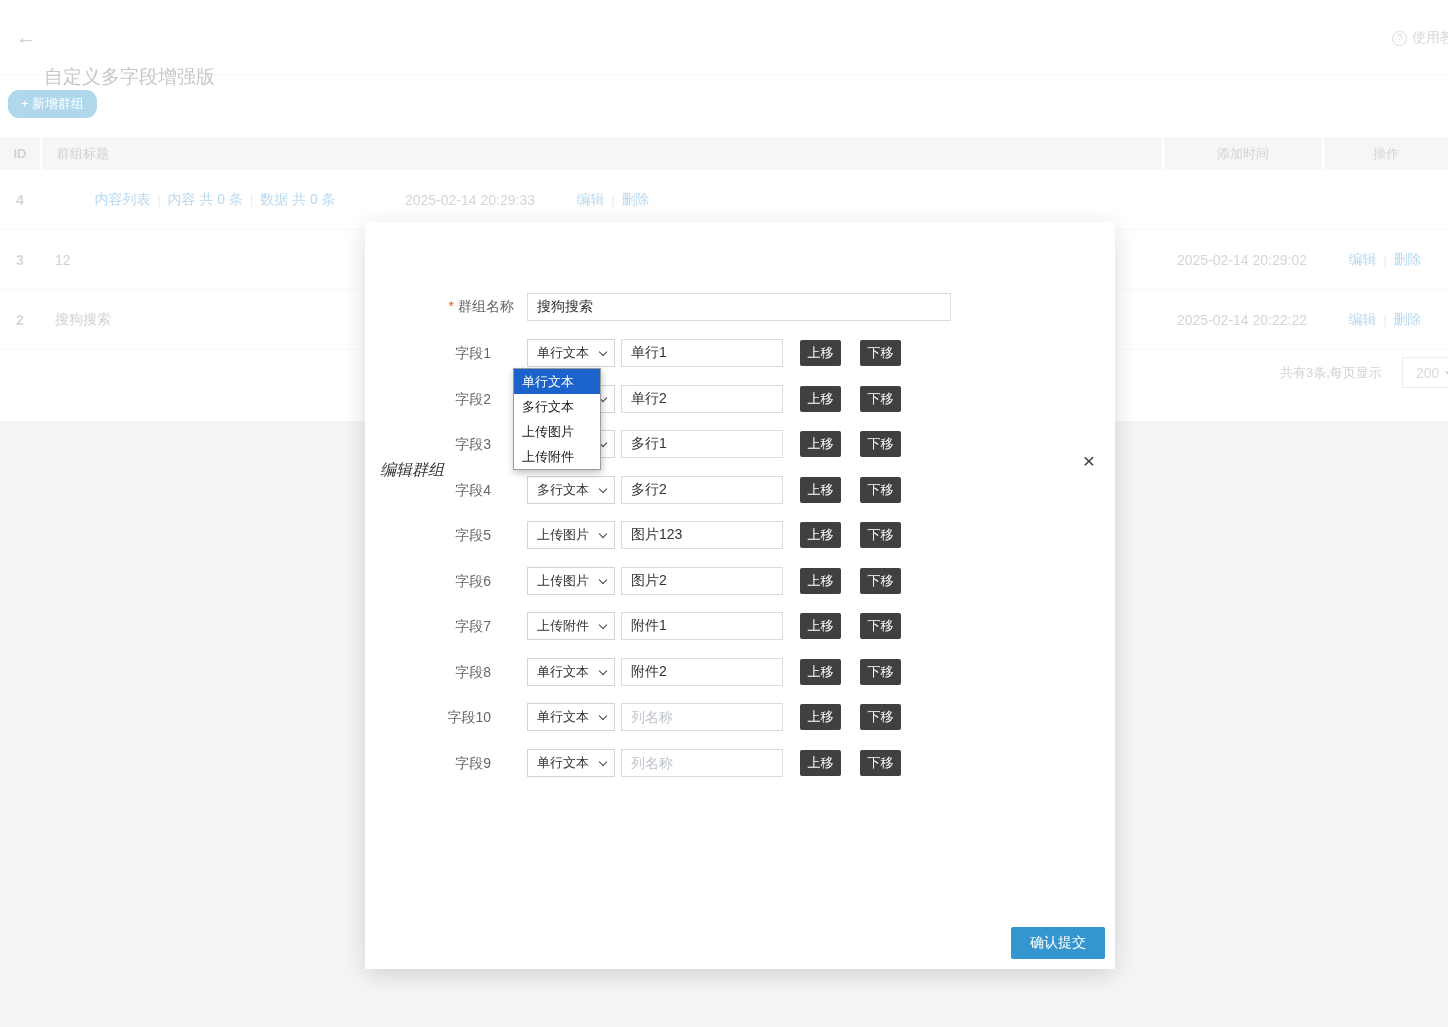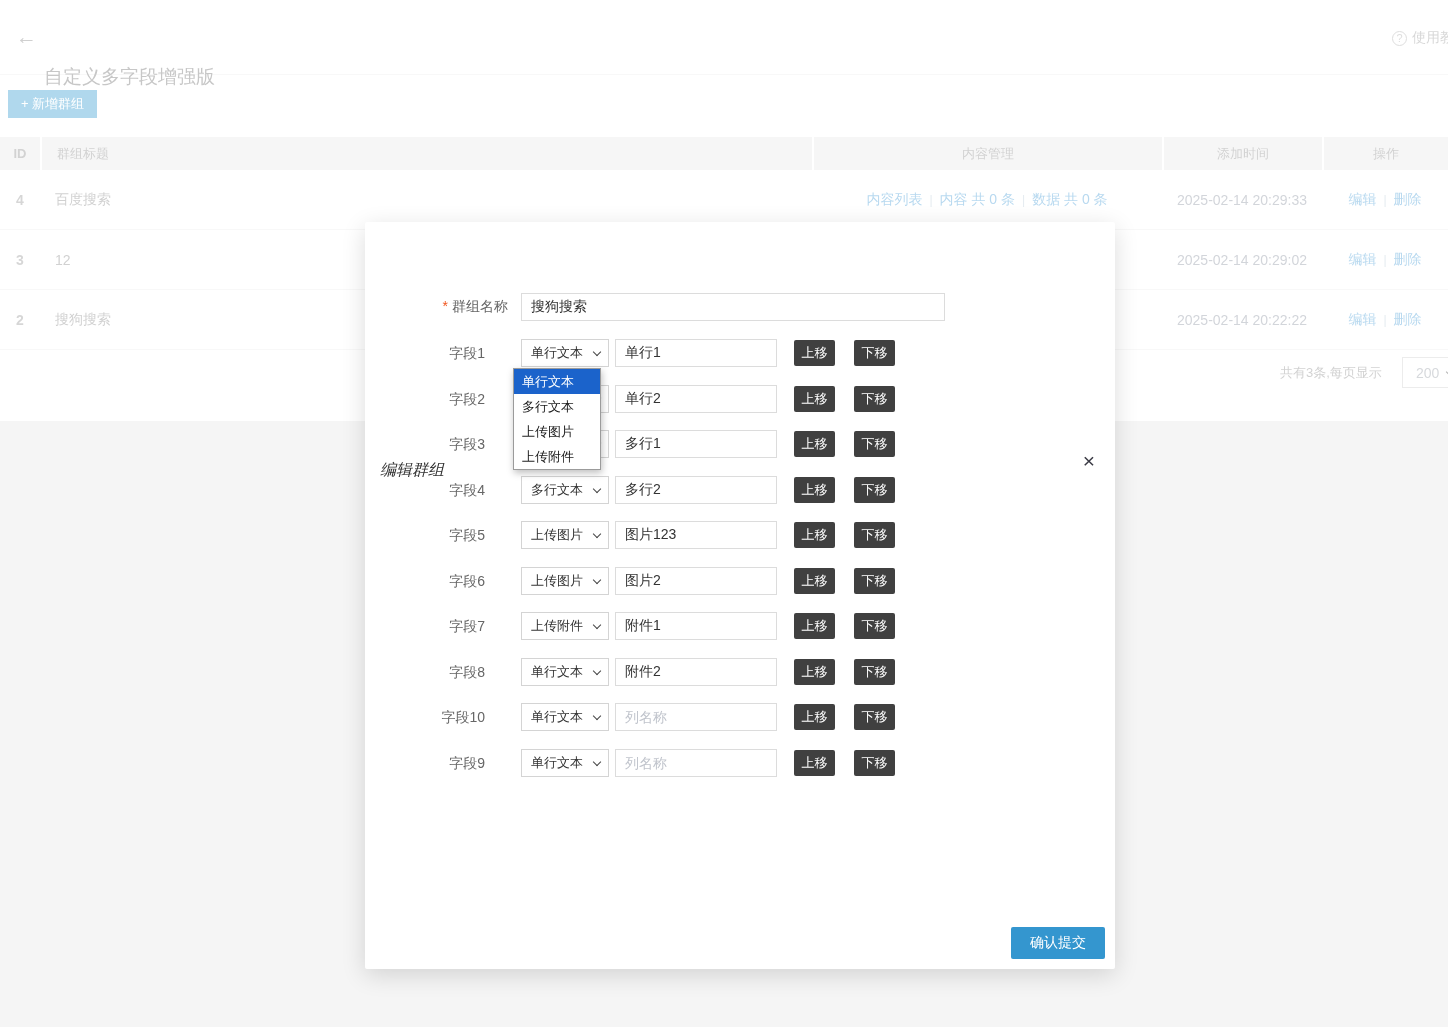--- a/index.html
+++ b/index.html
@@ -13,21 +13,21 @@
   .bg-page { position:absolute; inset:0; z-index:1; }
   .card { position:absolute; top:0; left:0; width:1448px; height:421px; background:#fff; }
 
   .app-header { position:absolute; top:0; left:0; width:1448px; height:75px; border-bottom:1px solid #ededed; }
   .back-icon { position:absolute; left:16px; top:25px; font-size:21px; color:#8a8a8a; cursor:pointer; }
   .page-title { position:absolute; left:44px; top:28px; font-size:19px; color:#737373;margin-top:36px; }
   .help { position:absolute; left:1392px; top:29px; display:flex; align-items:center; color:#9a9a9a; font-size:14px; white-space:nowrap; }
   .help-icon { width:15px; height:15px; border:1px solid #ababab; border-radius:50%; font-size:11px; line-height:13px; text-align:center; margin-right:5px; color:#ababab; }
 
   .add-btn { position:absolute; left:8px; top:90px; width:89px; height:28px; background:#3a9ed3; color:#fff;
-    font-size:13px; border:none; border-radius:0; font-family:inherit; cursor:pointer; }
+    font-size:13px; border:none; border-radius:11px; font-family:inherit; cursor:pointer; }
 
   .table { position:absolute; top:137px; left:0; width:1448px; }
   .thead { display:flex; height:33px; font-size:13px; color:#8e8e8e; }
   .th { background:#e9e9e9; display:flex; align-items:center; border-left:2px solid #fff; }
   .th:first-child { border-left:none; }
   .c-id { width:40px; justify-content:center;font-weight:bold; }
   .c-title { flex:1; padding-left:15px; }
   .c-content { width:350px; justify-content:center; }
   .c-time { width:160px; justify-content:center; }
   .c-act { width:126px; justify-content:center; }
@@ -46,21 +46,21 @@
   .pg-select .chev { right:10px; top:11px; }
 
   
   .overlay { position:absolute; inset:0; background:rgba(255,255,255,0.6); z-index:10; }
 
   
   .modal { position:absolute; left:365px; top:222px; width:750px; height:747px; background:#fff; z-index:20;
     border-radius:2px; box-shadow:0 6px 24px rgba(0,0,0,0.14); }
   .modal-title { position:absolute; top:238px; left:15px; font-size:16px; font-weight:500; color:#333;font-style:italic; }
   .modal-close { position:absolute; top:228px; right:20px; font-size:21px; color:#3a3a44; cursor:pointer; line-height:1; }
-  .modal .abs0 { position:absolute; left:8px; right:0; }
+  .modal .abs0 { position:absolute; left:14px; right:0; }
 
   .name-row { top:71px; display:flex; align-items:center; }
   .nlabel { width:148px; padding-right:13px; text-align:right; font-size:14px; color:#666; }
   .req { color:#f2561f; margin-right:4px; font-size:14px; }
   .name-input { width:424px; height:28px; border:1px solid #dcdcdc; padding:0 9px; font-size:14px; color:#333; font-family:inherit; outline:none; }
 
   .fields { top:117px; }
   .frow { height:45.5px; display:flex; align-items:flex-start; }
   .flabel { width:148px; padding-right:36px; text-align:right; font-size:14px; color:#666; line-height:28px; }
   .fselect { position:relative; width:88px; height:28px; border:1px solid #d4d4d4; background:#fff;
@@ -95,28 +95,26 @@
       <span>使用教程</span>
     </span>
   </div>
 
   <button class="add-btn">+ 新增群组</button>
 
   <div class="table">
     <div class="thead">
       <div class="th c-id">ID</div>
       <div class="th c-title">群组标题</div>
-      <div class="th c-content">内容管理</div>
       <div class="th c-time">添加时间</div>
       <div class="th c-act">操作</div>
     </div>
 
     <div class="trow">
       <div class="td c-id">4</div>
-      <div class="td c-title">百度搜索</div>
       <div class="td c-content">
         <span class="link">内容列表</span>
         <span class="sep">|</span>
         <span class="link">内容 共 0 条</span>
         <span class="sep">|</span>
         <span class="link">数据 共 0 条</span>
       </div>
       <div class="td c-time">2025-02-14 20:29:33</div>
       <div class="td c-act">
         <span class="link">编辑</span>

